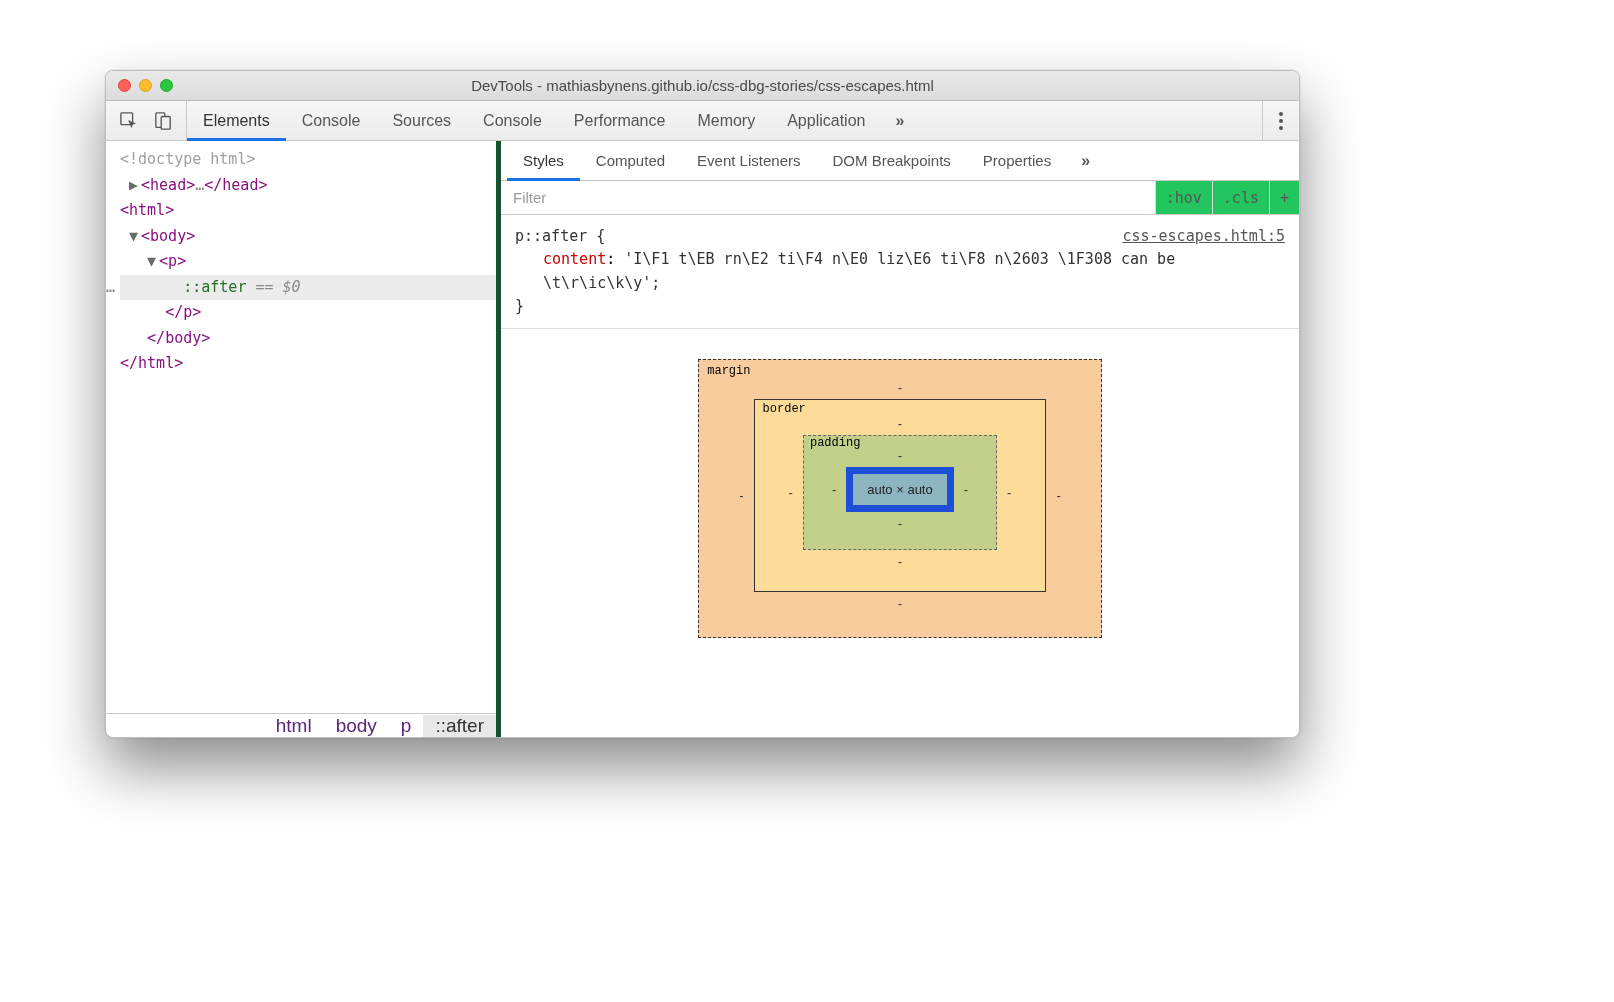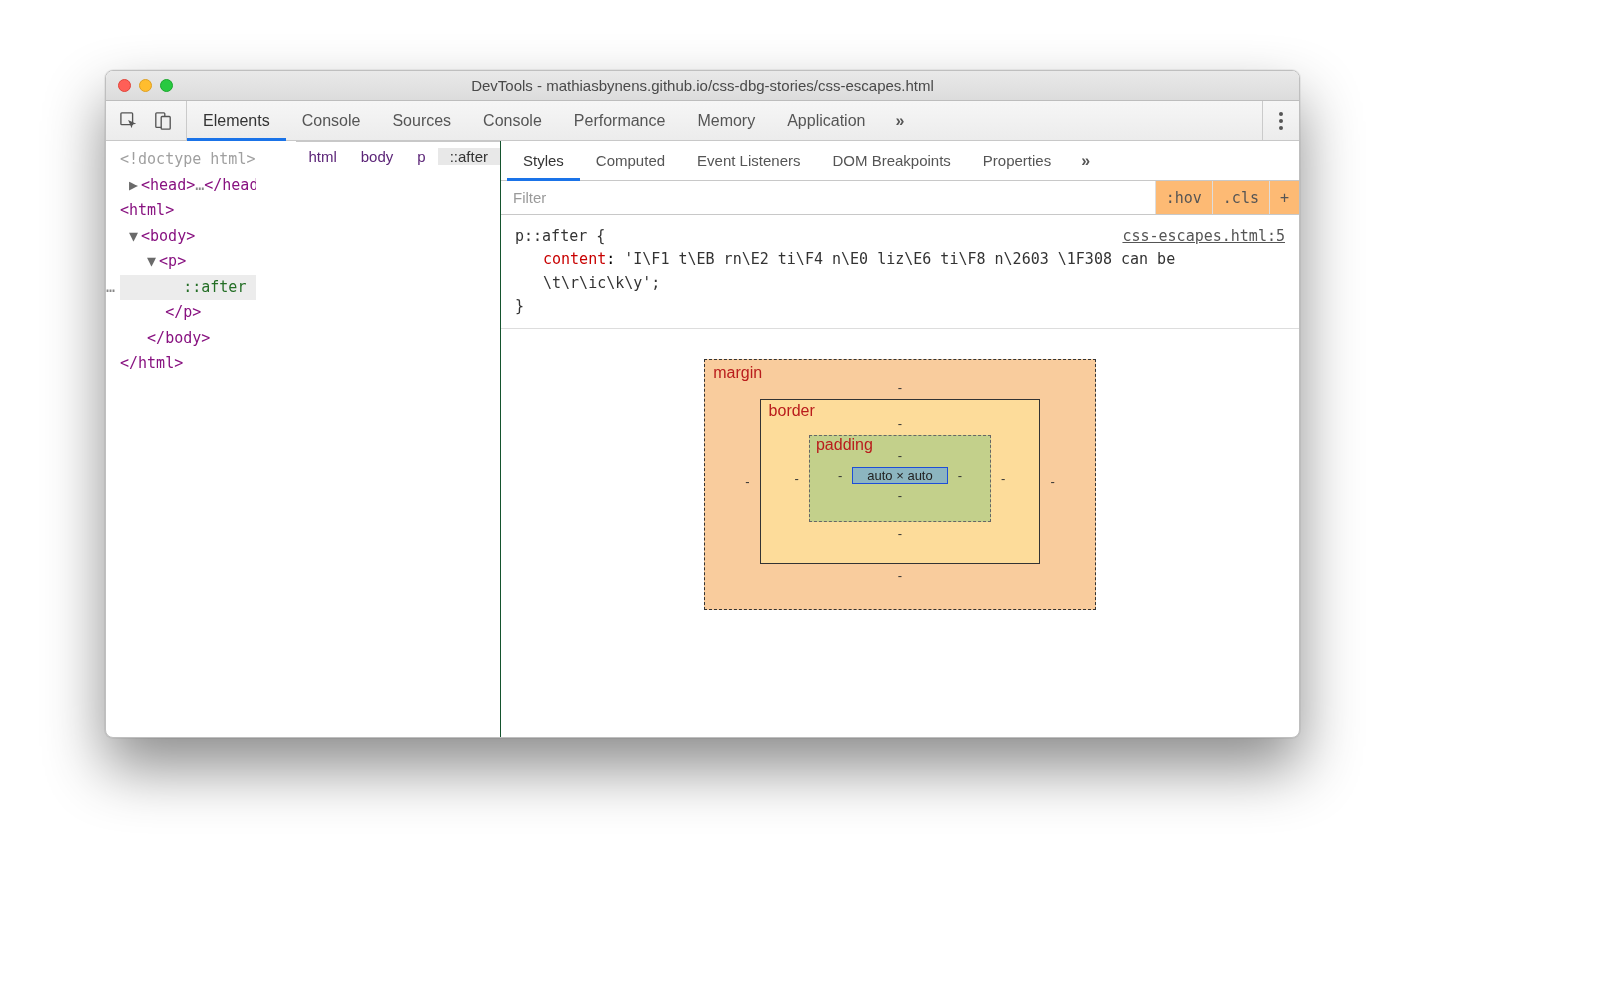--- a/index.html
+++ b/index.html
@@ -49,60 +49,60 @@
   .toolbar .tab.active{color:#333;font-weight:500;position:relative;}
   .toolbar .tab.active::after{content:"";position:absolute;left:0;right:0;bottom:-1px;height:3px;background:#1a73e8;}
   .toolbar .overflow{padding:0 14px;display:flex;align-items:center;color:#555;font-weight:bold;}
   .toolbar .settings{margin-left:auto;padding:0 16px;display:flex;align-items:center;border-left:1px solid #cacaca;}
   .inspect-icon,.device-icon{width:18px;height:18px;display:inline-block;}
   .kebab{display:flex;flex-direction:column;gap:3px;}
   .kebab span{width:4px;height:4px;border-radius:50%;background:#555;}
 
   
   .main { display:flex; height: calc(100% - 70px); }
-  .dom-panel{width:395px;border-right:1px solid #14532d;display:flex;flex-direction:row;gap:40px;}
+  .dom-panel{width:395px;border-right:5px solid #14532d;display:flex;flex-direction:column;gap:40px;}
   .dom-tree{flex:1;padding:6px 0 6px 14px;font-family:Menlo,Consolas,monospace;font-size:15px;line-height:1.7;overflow:hidden;}
   .dom-tree .line{white-space:pre;color:#333;}
   .tag{color:#881280;}
   .doctype{color:#a0a0a0;}
   .ellips{color:#888;}
   .pseudo{color:#236e25;}
   .line.selected{background:#ececec;position:relative;}
   .line.selected::before{content:"…";position:absolute;left:-14px;color:#888;}
   .eq0{color:#888;font-style:italic;}
   .arrow{color:#6a6a6a;display:inline-block;width:12px;}
-  .breadcrumb{height:30px;border-top:1px solid #c8c8c8;display:flex;align-items:center;font-size:15px;color:#5c2578;}
+  .breadcrumb{height:24px;border-top:1px solid #c8c8c8;display:flex;align-items:center;font-size:19px;color:#5c2578;justify-content:flex-end;}
   .breadcrumb .crumb{padding:0 12px;cursor:default;}
   .breadcrumb .crumb.selected{background:#e8e8e8;color:#333;}
 
   
   .styles-panel{flex:1;display:flex;flex-direction:column;}
   .sp-tabs{height:40px;border-bottom:1px solid #c8c8c8;display:flex;align-items:stretch;padding-left:6px;}
   .sp-tabs .tab{padding:0 16px;display:flex;align-items:center;color:#555;font-size:15px;}
   .sp-tabs .tab.active{color:#333;position:relative;}
   .sp-tabs .tab.active::after{content:"";position:absolute;left:0;right:0;bottom:-1px;height:3px;background:#1a73e8;}
   .sp-tabs .ov{padding:0 14px;display:flex;align-items:center;color:#555;font-weight:bold;}
 
   .filter-row{height:34px;border-bottom:1px solid #c8c8c8;display:flex;align-items:stretch;}
   .filter-input{flex:1;border:none;outline:none;padding:0 12px;font-size:15px;color:#4d7c0f;background:transparent;}
   .filter-input::placeholder{color:#9a9a9a;}
-  .filter-btn{padding:0 10px;display:flex;align-items:center;font-family:Menlo,Consolas,monospace;font-size:15px;color:#555;border-left:1px solid #ddd;background:#fdba74;}
+  .filter-btn{padding:0 10px;display:flex;align-items:center;font-family:Menlo,Consolas,monospace;font-size:15px;color:#555;border-left:1px solid #ddd;background:#22c55e;}
 
   .rule-block{padding:10px 14px;font-family:Menlo,Consolas,monospace;font-size:15px;line-height:1.55;border-bottom:1px solid #ddd;position:relative;}
   .rule-link{position:absolute;right:14px;top:10px;color:#555;text-decoration:underline;}
   .selector{color:#333;}
   .prop{color:#c80000;}
   .val{color:#333;}
 
   .box-model-area{flex:1;display:flex;align-items:flex-start;justify-content:center;padding-top:30px;}
   .bm-margin{background:#f9cc9d;border:1px dashed #333;padding:20px 40px 26px;position:relative;display:flex;flex-direction:column;align-items:center;}
   .bm-border{background:#fddc9a;border:1px solid #333;padding:16px 34px 22px;display:flex;flex-direction:column;align-items:center;}
   .bm-padding{background:#c3d08b;border:1px dashed #666;padding:12px 28px 18px;display:flex;flex-direction:column;align-items:center;}
-  .bm-content{background:#8cb5c0;border:1px solid #1d4ed8;padding:0 14px;font-size:13px;color:#222;}
-  .bm-label{position:absolute;top:4px;left:8px;font-size:16px;color:#b91c1c;}
+  .bm-content{background:#8cb5c0;border:7px solid #1d4ed8;padding:8px 14px;font-size:13px;color:#222;}
+  .bm-label{position:absolute;top:4px;left:8px;font-size:12px;color:#000000;font-family:Liberation Mono, monospace;}
   .bm-border,.bm-padding{position:relative;}
   .bm-border .bm-label{top:2px;left:8px;}
   .bm-padding .bm-label{top:0px;left:6px;}
   .bm-val{font-size:13px;color:#333;}
   .bm-row{display:flex;align-items:center;gap:10px;}
   .bm-col{display:flex;flex-direction:column;align-items:center;gap:4px;}
 </style>
 </head>
 <body>
 

